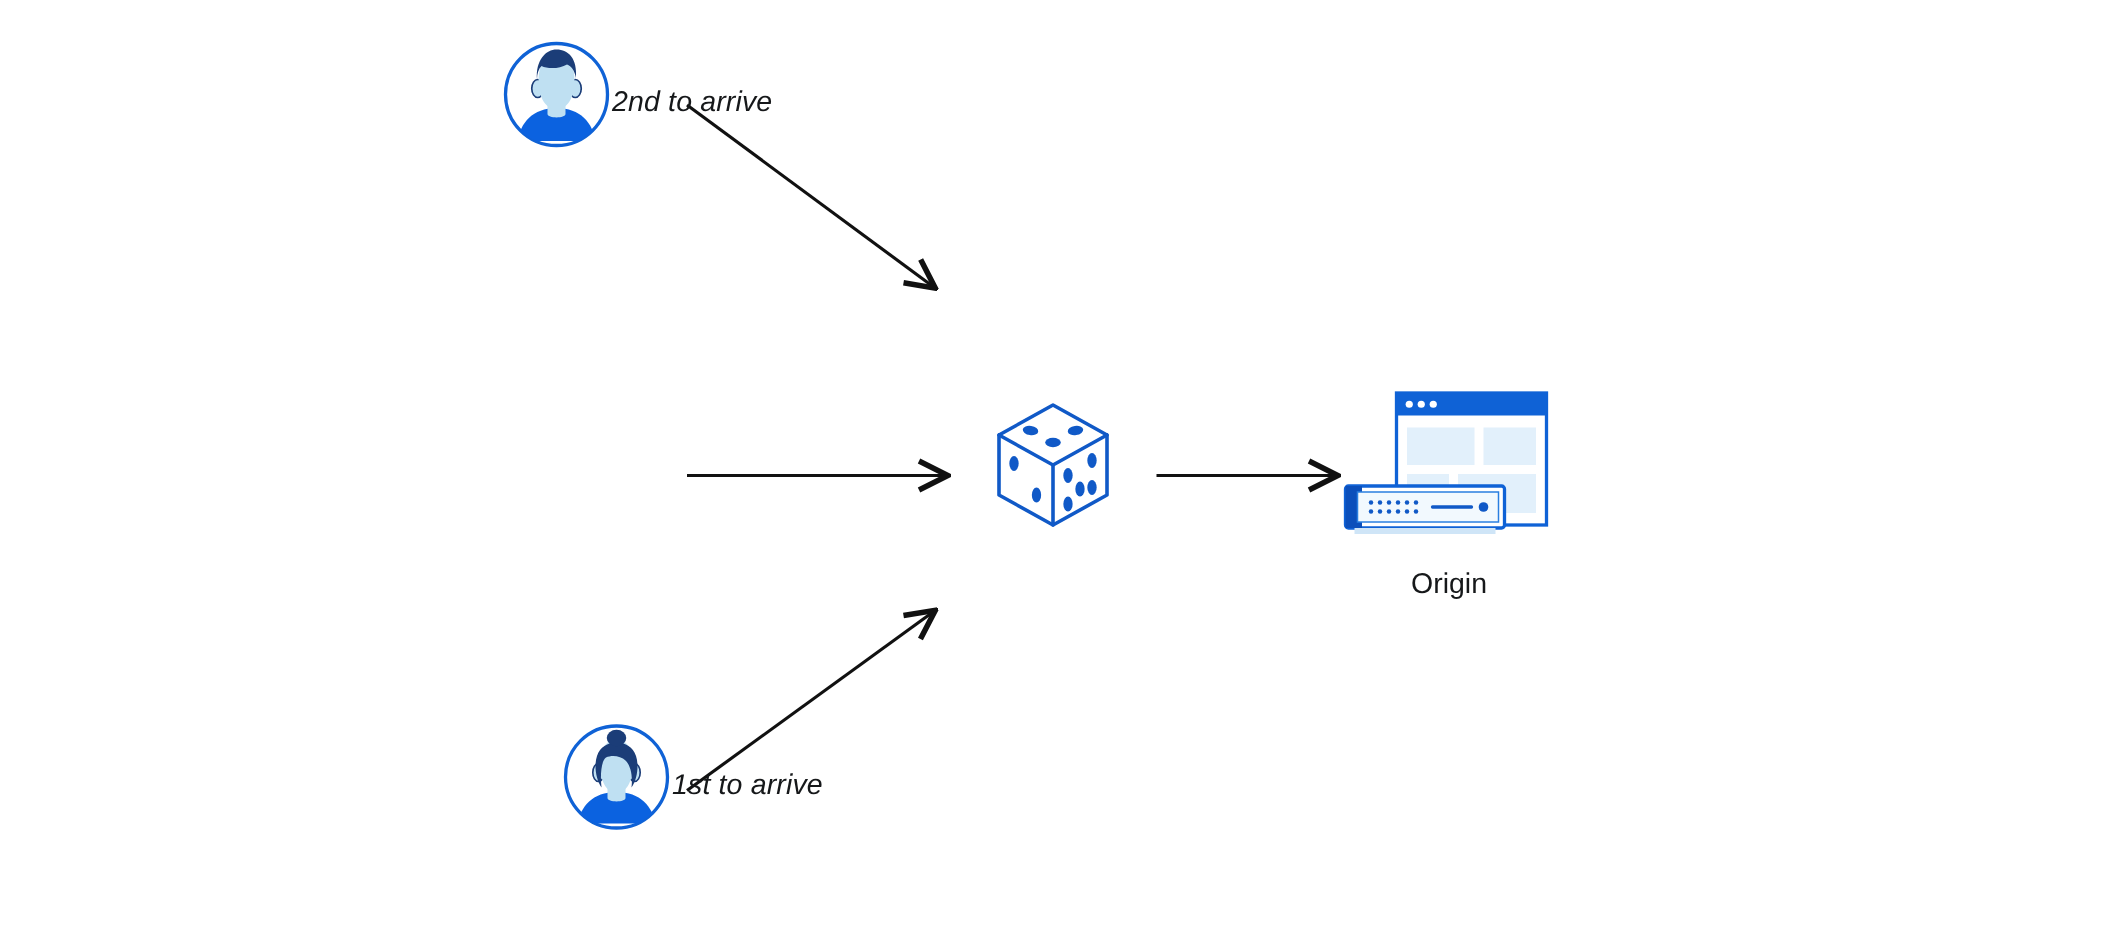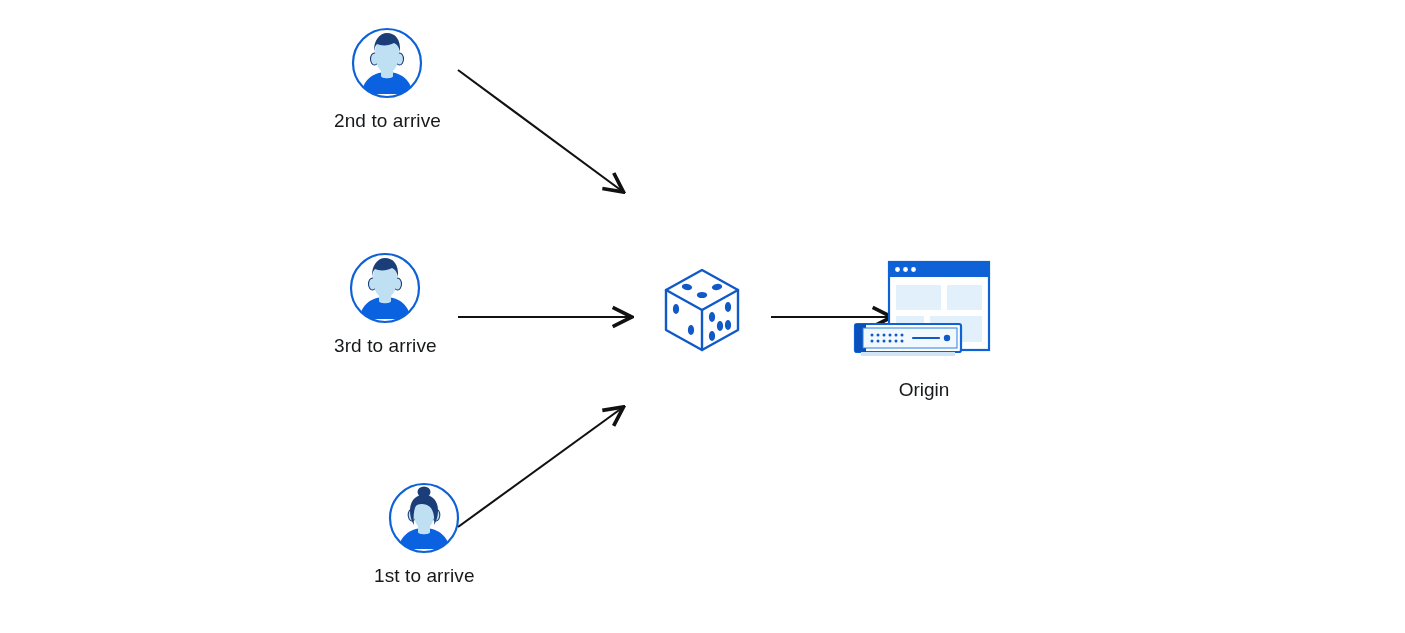--- a/index.html
+++ b/index.html
@@ -17,22 +17,23 @@
   }
   .canvas {
     position: absolute;
     inset: 0;
     width: 1405px;
     height: 633px;
   }
   .node {
     position: absolute;
     display: flex;
-    flex-direction: column;
+    flex-direction: row;
     align-items: center;
+    font-style: italic;
   }
   .avatar-wrap {
     width: 74px;
     height: 74px;
   }
   .node-label {
     margin-top: 11px;
     font-size: 19px;
     line-height: 1;
     letter-spacing: 0.1px;
@@ -46,21 +47,21 @@
 
   .dice-node {
     position: absolute;
     left: 660px;
     top: 266px;
     width: 84px;
     height: 88px;
   }
   .origin-node {
     position: absolute;
-    left: 851px;
+    left: 893px;
     top: 258px;
     width: 146px;
     height: 145px;
   }
   .origin-graphic {
     width: 146px;
     height: 108px;
     position: relative;
   }
   .origin-label {
@@ -115,41 +116,20 @@
           <ellipse cx="24.5" cy="33" rx="4" ry="6" fill="#bfe0f2" stroke="#1b3d78" stroke-width="1.1"></ellipse>
           <ellipse cx="49.5" cy="33" rx="4" ry="6" fill="#bfe0f2" stroke="#1b3d78" stroke-width="1.1"></ellipse>
           <path d="M25 28 c0 -12 5 -18 12 -18 c7 0 12 6 12 18 c0 11 -5 19 -12 19 c-7 0 -12 -8 -12 -19 z" fill="#bfe0f2"></path>
           <path d="M24 27 c-1 -13 6 -20 13 -20 c8 0 14 6 13 19 c-1 -5 -3 -8 -6 -9 c-5 3 -13 3 -17 1 c-2 2 -3 5 -3 9 z" fill="#1b3d78"></path>
         </g>
       </svg>
     </div>
     <div class="node-label">2nd to arrive</div>
   </div>
 
-  <div class="node client-2">
-    <div class="avatar-wrap">
-      <svg width="74" height="74" viewBox="0 0 74 74">
-        <defs>
-            <clipPath id="clipB">
-              <circle cx="37" cy="37" r="34"></circle>
-            </clipPath>
-          </defs>
-        <circle cx="37" cy="37" r="34" fill="#ffffff" stroke="#0f62d6" stroke-width="2.2"></circle>
-        <g clip-path="url(#clipB)">
-          <path d="M37 46 c-16 0 -24 10 -26 22 l52 0 c-2 -12 -10 -22 -26 -22 z" fill="#0b62e0"></path>
-          <path d="M31 39 h12 v11 c0 3 -12 3 -12 0 z" fill="#bfe0f2"></path>
-          <ellipse cx="24.5" cy="33" rx="4" ry="6" fill="#bfe0f2" stroke="#1b3d78" stroke-width="1.1"></ellipse>
-          <ellipse cx="49.5" cy="33" rx="4" ry="6" fill="#bfe0f2" stroke="#1b3d78" stroke-width="1.1"></ellipse>
-          <path d="M25 28 c0 -12 5 -18 12 -18 c7 0 12 6 12 18 c0 11 -5 19 -12 19 c-7 0 -12 -8 -12 -19 z" fill="#bfe0f2"></path>
-          <path d="M24 27 c-1 -13 6 -20 13 -20 c8 0 14 6 13 19 c-1 -5 -3 -8 -6 -9 c-5 3 -13 3 -17 1 c-2 2 -3 5 -3 9 z" fill="#1b3d78"></path>
-        </g>
-      </svg>
-    </div>
-    <div class="node-label">3rd to arrive</div>
-  </div>
 
   <div class="node client-3">
     <div class="avatar-wrap">
       <svg width="74" height="74" viewBox="0 0 74 74">
         <defs>
             <clipPath id="clipC">
               <circle cx="37" cy="37" r="34"></circle>
             </clipPath>
           </defs>
         <circle cx="37" cy="37" r="34" fill="#ffffff" stroke="#0f62d6" stroke-width="2.2"></circle>

